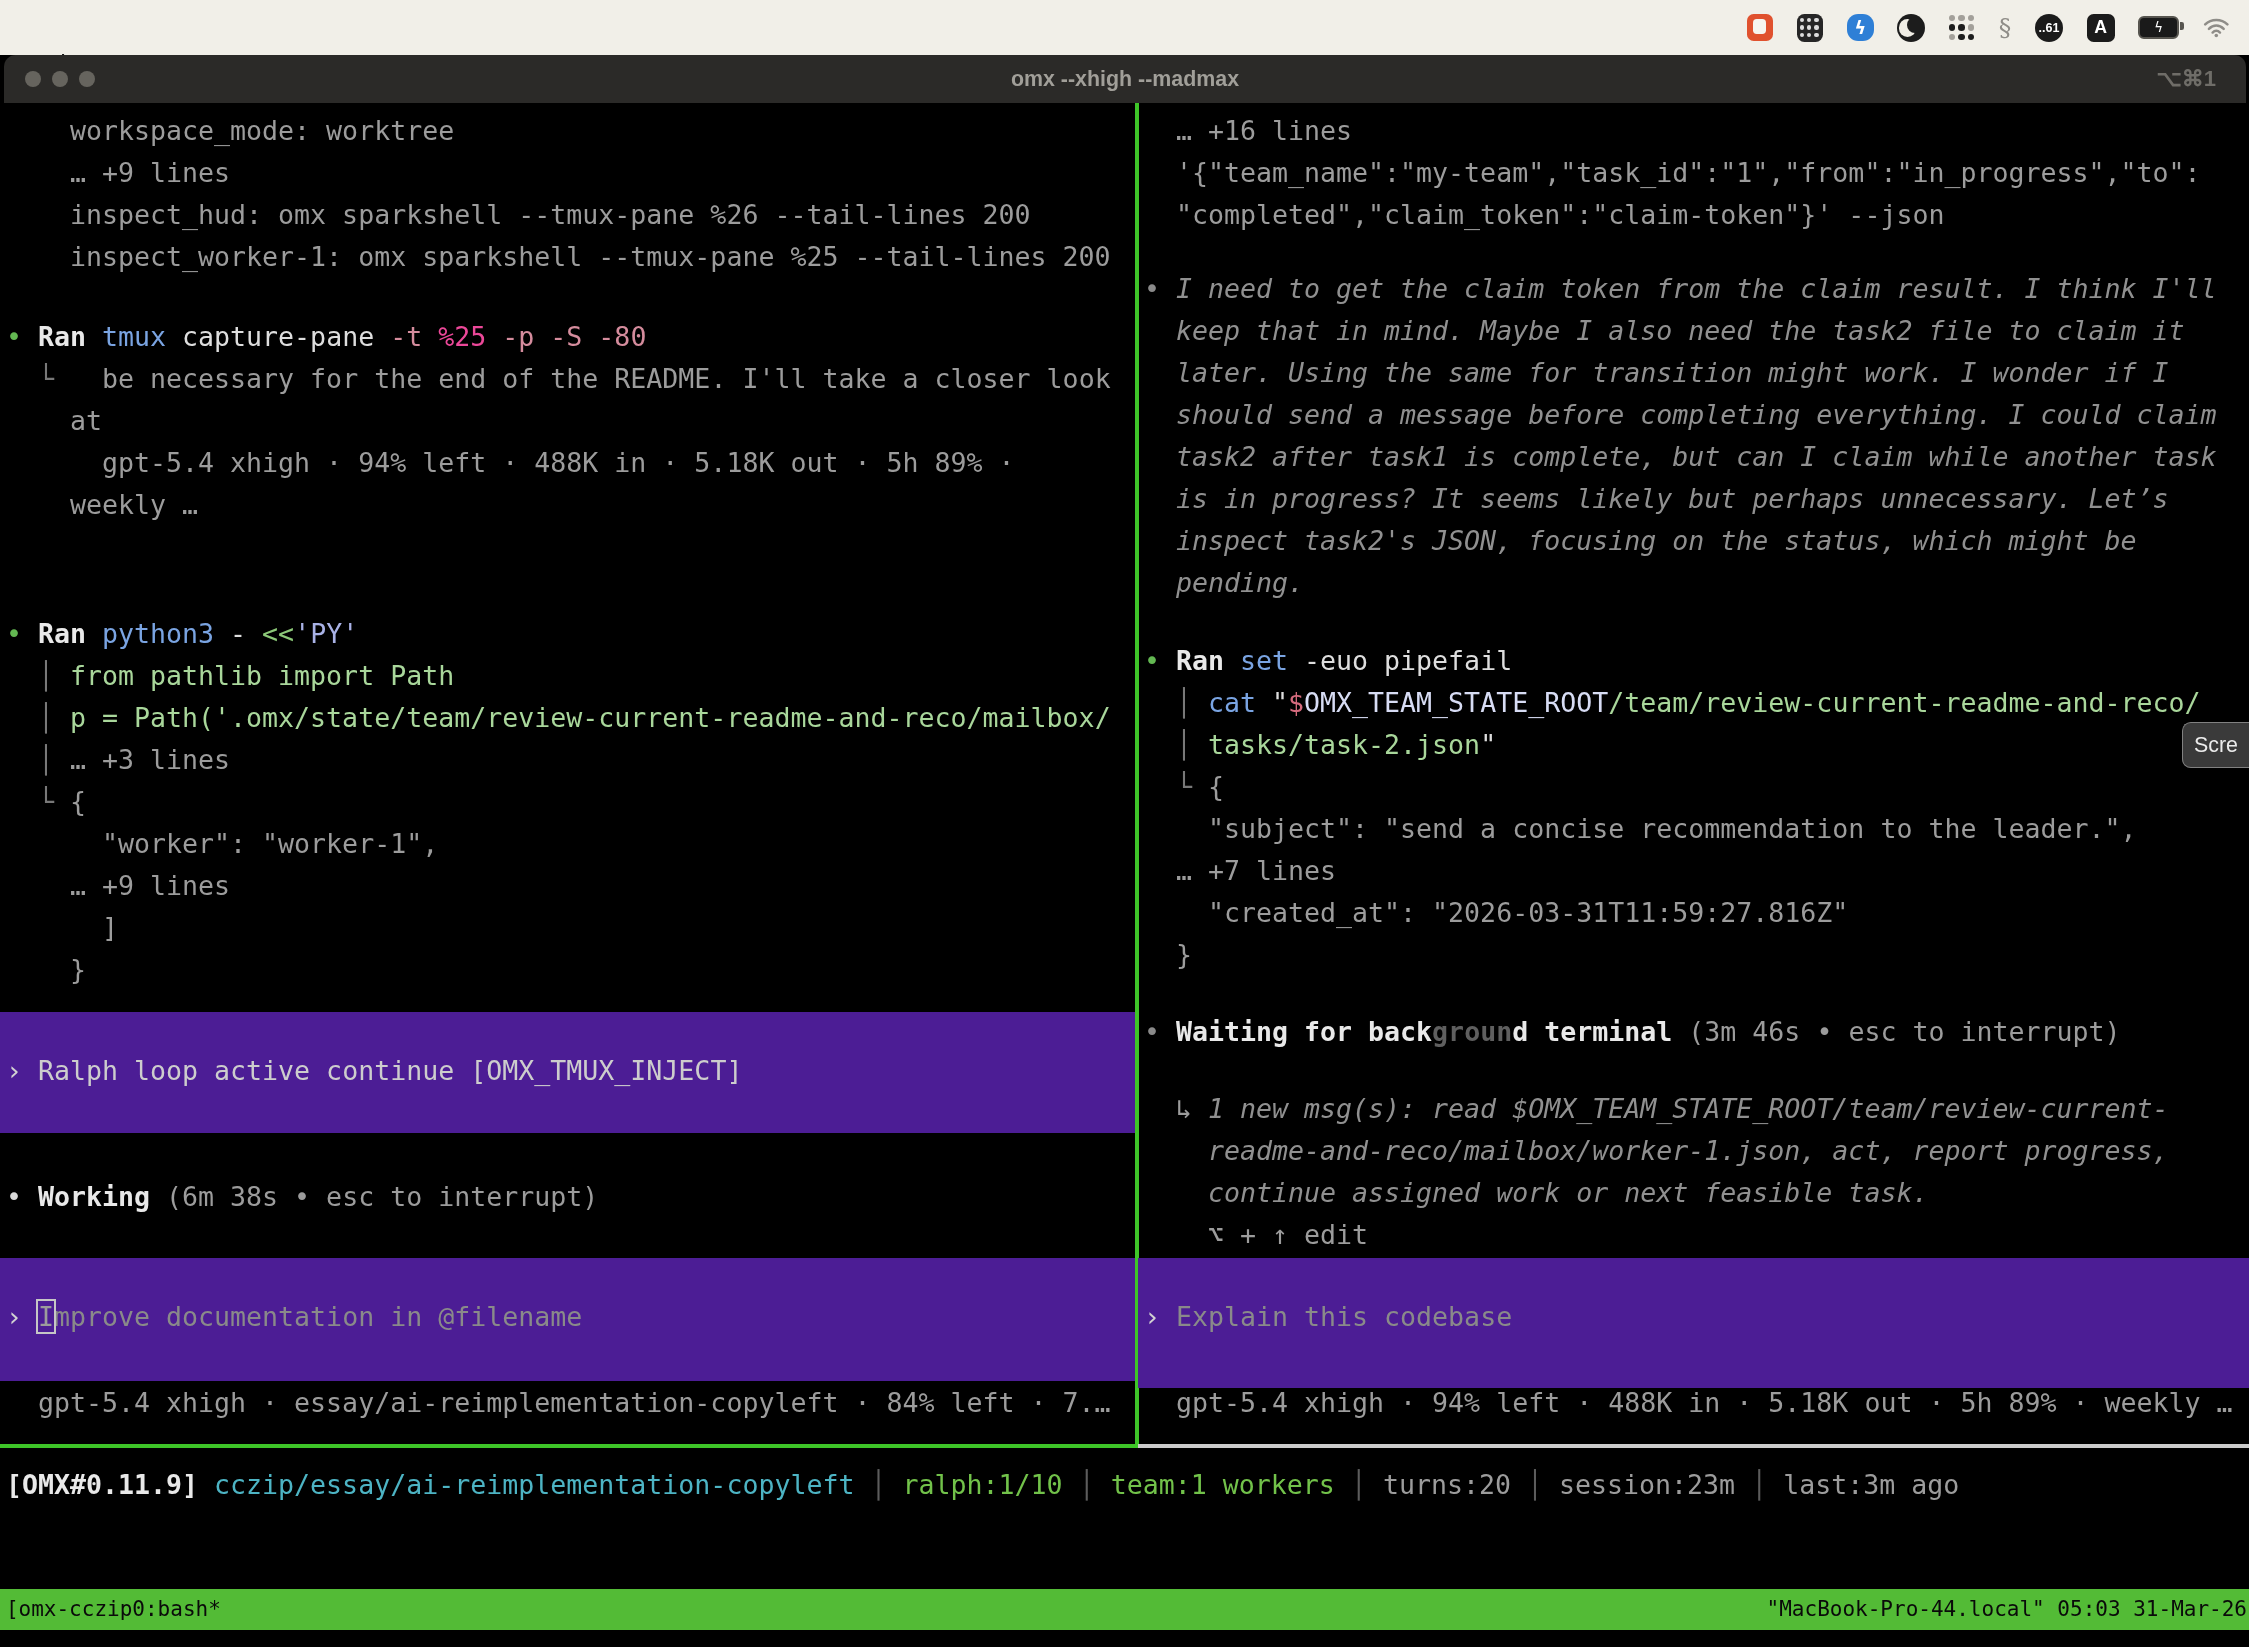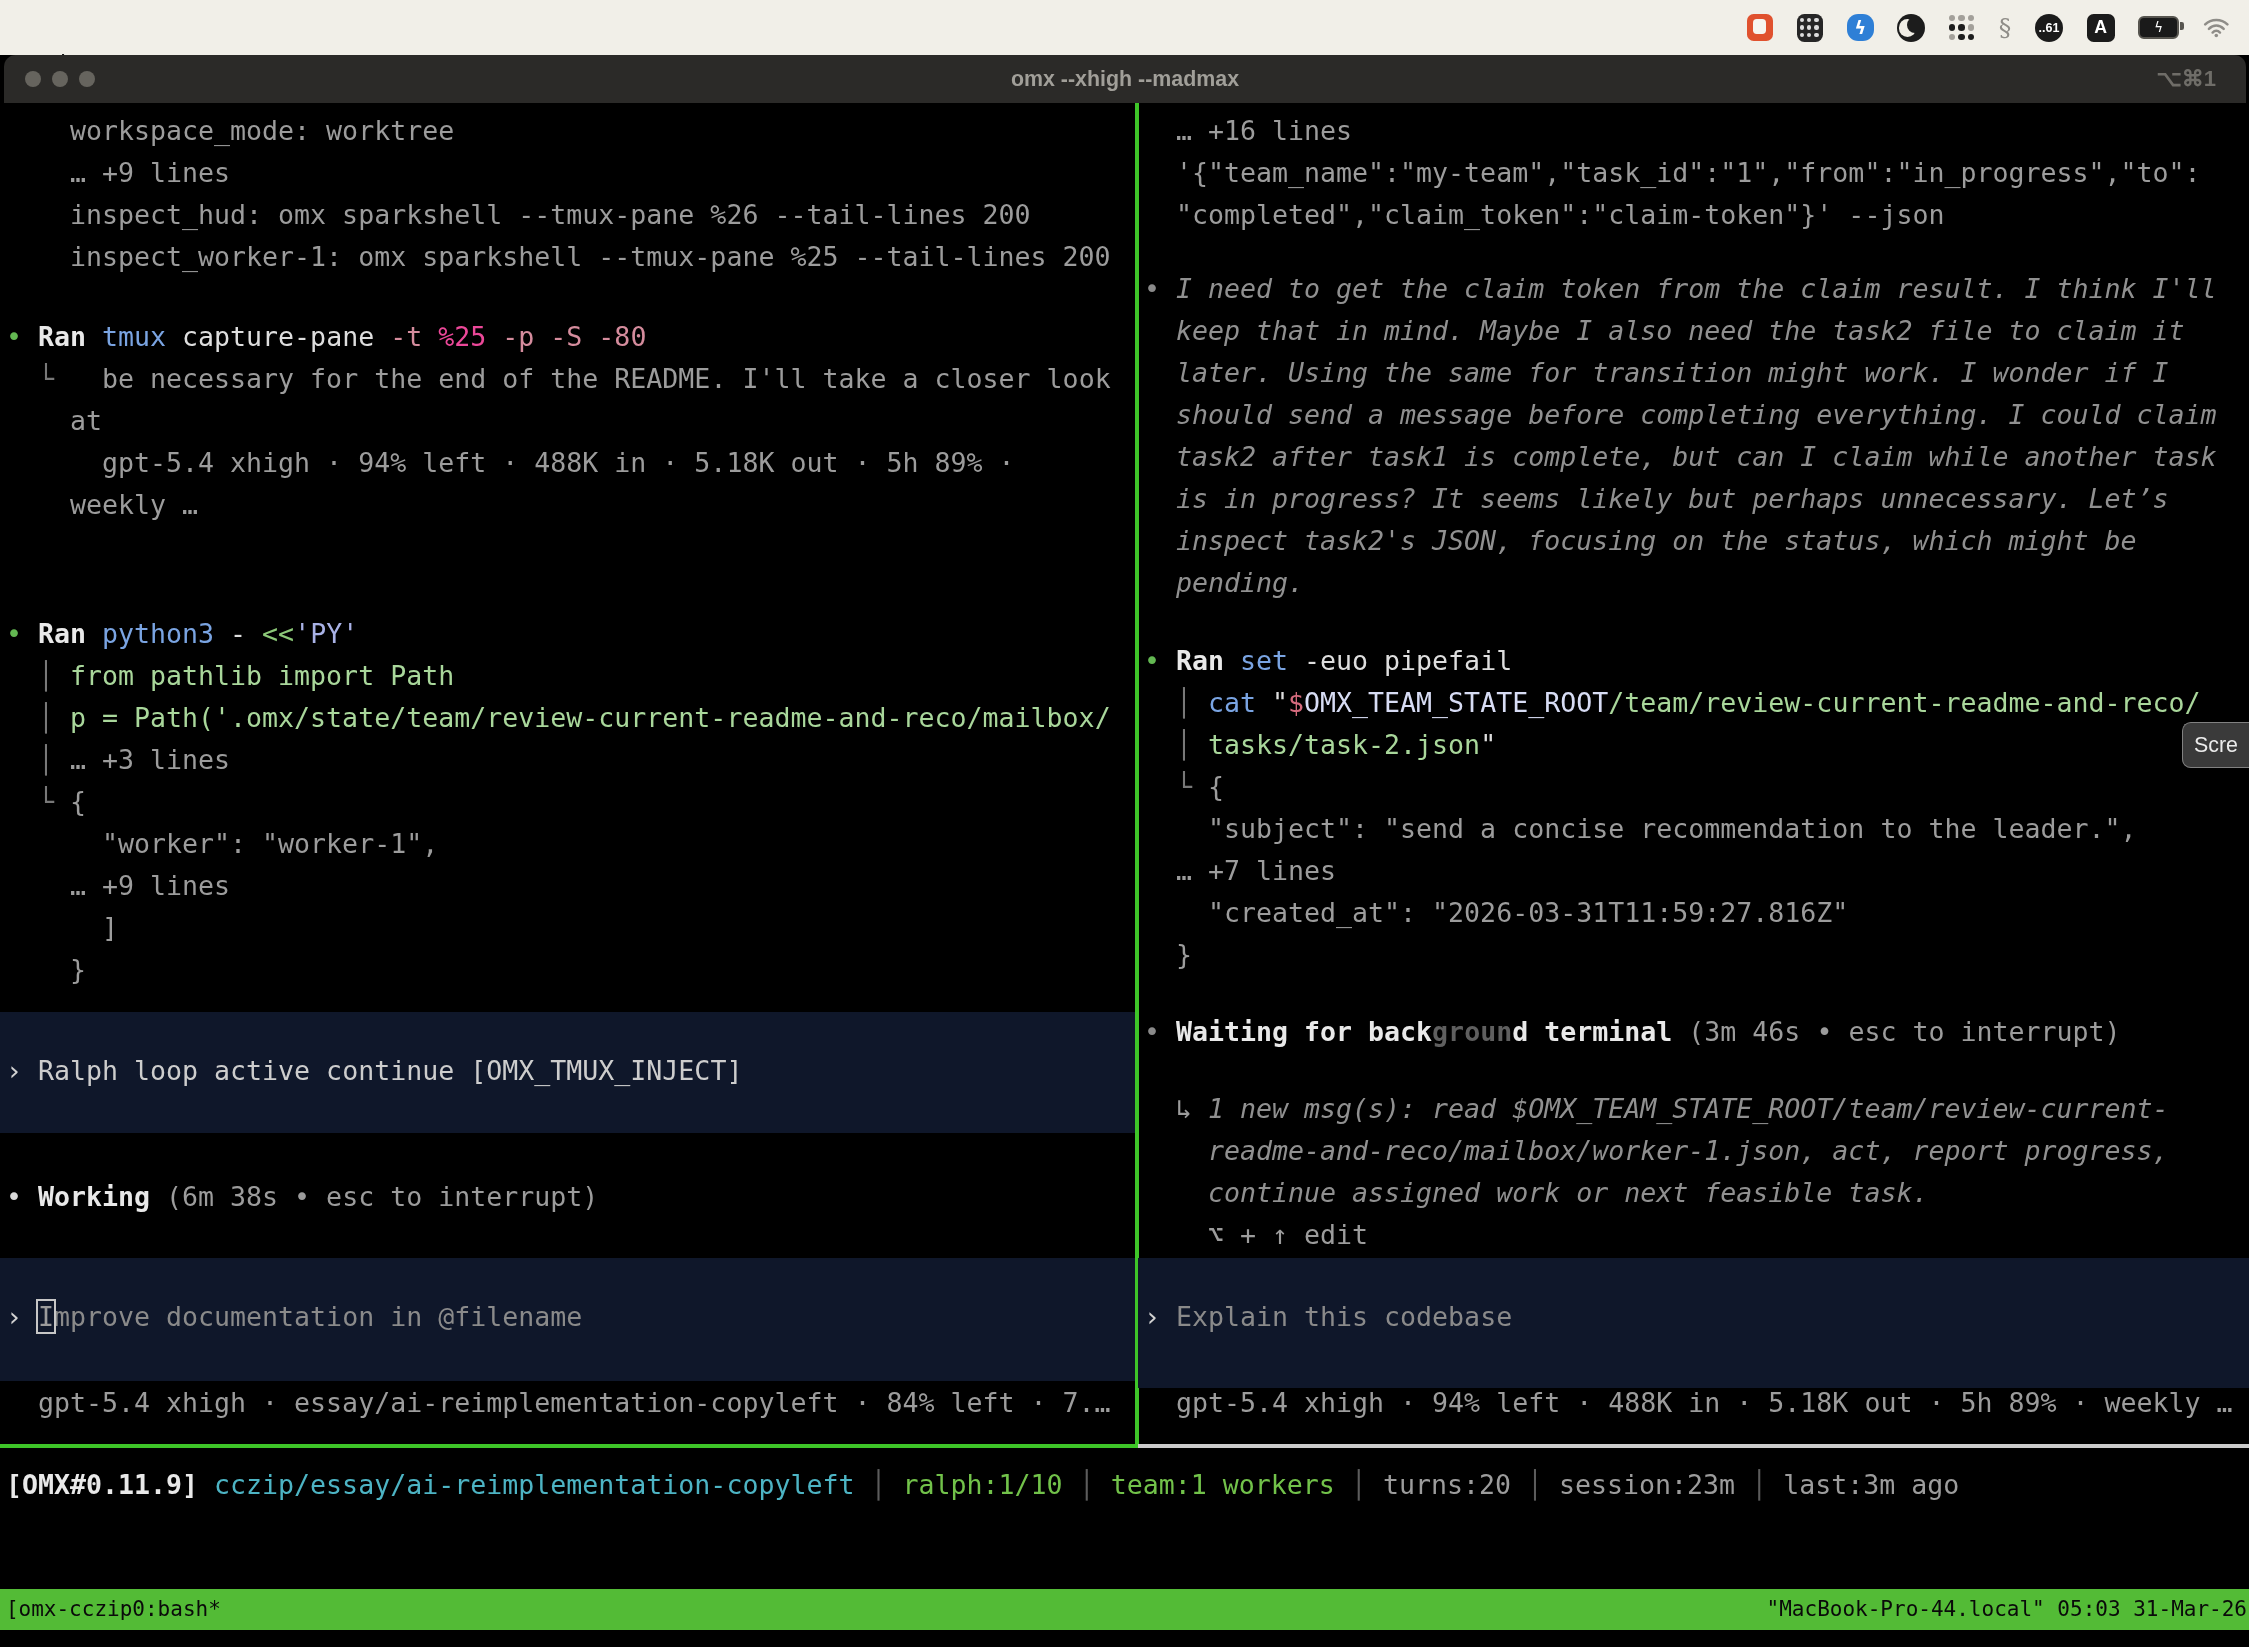--- a/index.html
+++ b/index.html
@@ -45,21 +45,21 @@
   .terminal{position:absolute;top:103px;left:0;right:0;bottom:0;background:#000;
     font-family:"DejaVu Sans Mono","DejaVu Sans",monospace;font-size:26.6px;line-height:42px;}
   .pane{position:absolute;top:0;height:1342px;overflow:hidden;}
   .pane-left{left:0;width:1135px;}
   .pane-right{left:1138px;right:0;}
   .divider-v{position:absolute;left:1135px;top:0;width:3.7px;height:1345px;background:#3ec528;}
   .hline-green{position:absolute;top:1341px;left:0;width:1138px;height:4.4px;background:#3ec528;}
   .hline-gray{position:absolute;top:1341px;left:1138px;right:0;height:4.4px;background:#cbcbcb;}
 
   .blk{position:absolute;left:5.9px;right:0;}
-  .tband{position:absolute;left:0;right:0;background:#0f172a;padding-left:5.9px;box-sizing:border-box;}
+  .tband{position:absolute;left:0;right:0;background:#4c1d95;padding-left:5.9px;box-sizing:border-box;}
   .tline{height:42px;white-space:pre;color:#9c9c9c;}
 
   .c-gry{color:#9c9c9c;text-align:right;}
   .c-bold{color:#e9e9e9;font-weight:bold;}
   .c-dim{color:#5f5f5f;font-weight:bold;}
   .c-blue{color:#7aa4e2;}
   .c-white{color:#dedede;}
   .c-pink{color:#d58c9d;}
   .c-pink2{color:#d56a7d;}
   .c-orange{color:#ec4899;}

